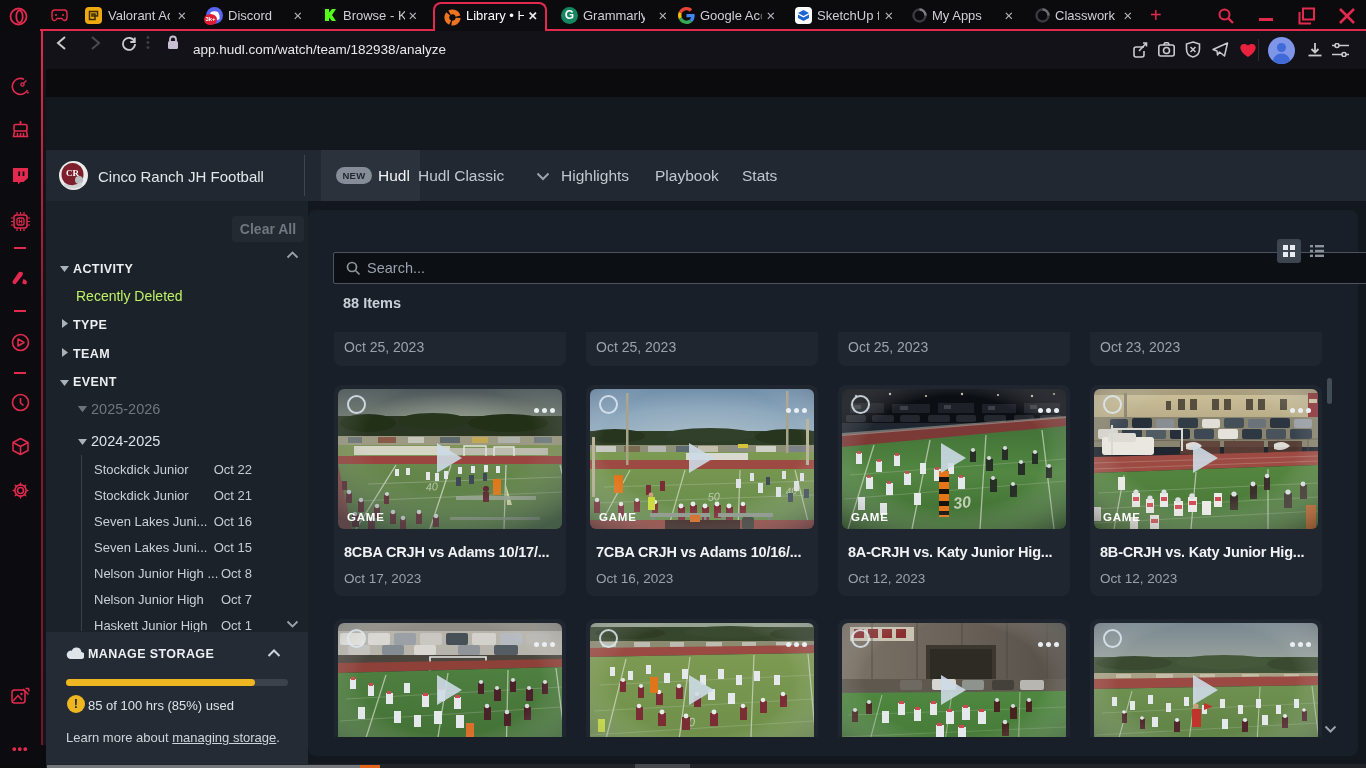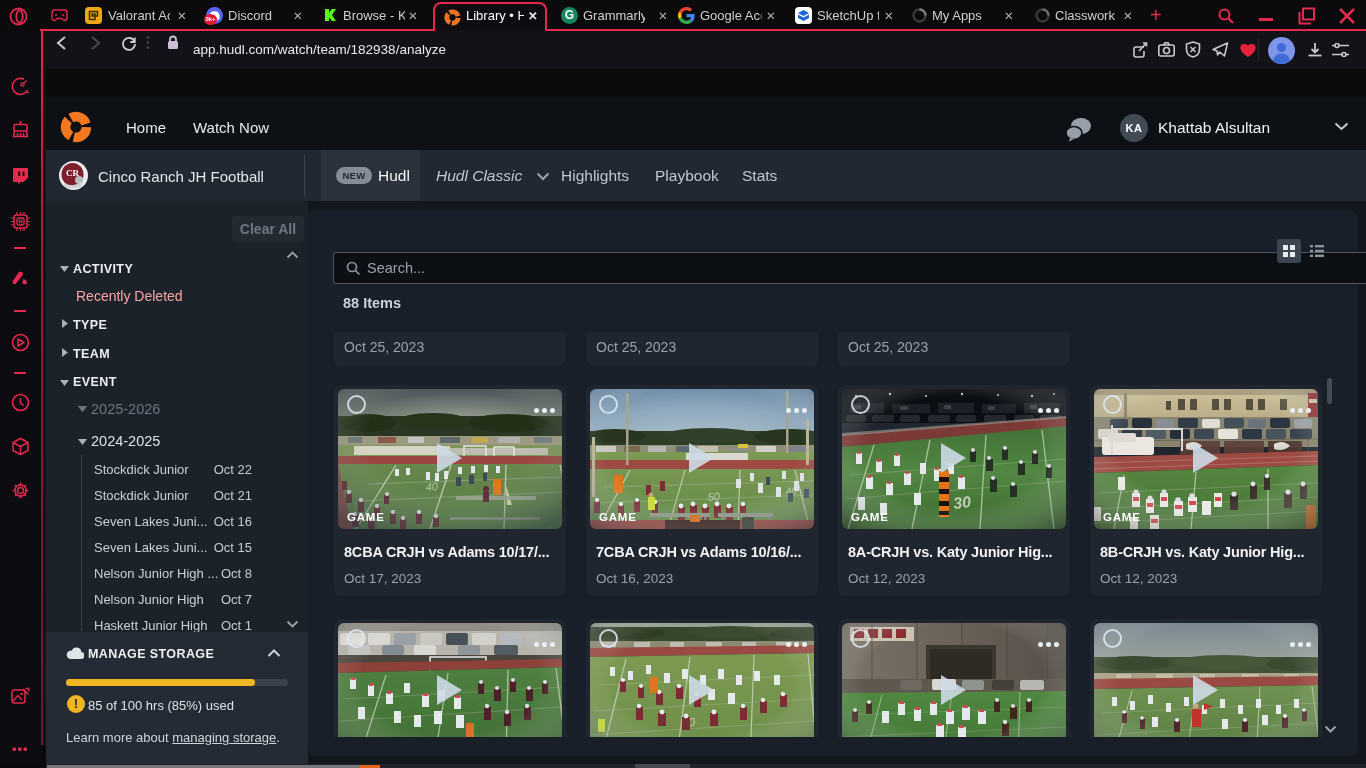--- a/index.html
+++ b/index.html
@@ -251,68 +251,50 @@
         <path d="M2 14 L7 8.5 L11 13" fill="none" stroke="#e32a4e" stroke-width="1.5"></path>
         <circle cx="10.5" cy="7" r="1.2" fill="#e32a4e"></circle>
         <path d="M12 2 L17.5 7.5 M14.5 1.5 L17.5 1.5 L18 4.5" fill="none" stroke="#e32a4e" stroke-width="1.5"></path>
       </svg>
 
     <div class="abs" style="left:12px;top:710px;color:#e32a4e;font-size:13px;font-weight:bold;letter-spacing:1px;">•••</div>
   </div>
   <div id="sideline"></div>
   <div id="sidegap"></div>
   <div id="webview">
-    <div id="topnav">
-      <svg class="abs" style="left:14px;top:14px" width="32" height="32" viewBox="0 0 24 24">
-          <circle cx="12" cy="12" r="7.8" fill="none" stroke="#f47820" stroke-width="7.2" stroke-dasharray="13.9 2.4" stroke-dashoffset="2" transform="rotate(14 12 12)"></circle>
-        </svg>
-      <div class="abs" style="left:80px;top:22px;font-size:15px;color:#e7eaed;">Home</div>
-      <div class="abs" style="left:147px;top:22px;font-size:15px;color:#e7eaed;">Watch Now</div>
-      <svg class="abs" style="left:1019px;top:20px" width="27" height="25" viewBox="0 0 27 25">
-          <ellipse cx="16" cy="9" rx="10" ry="8" fill="#97a0aa"></ellipse>
-          <path d="M10 14 L8 19 L14 16 Z" fill="#97a0aa"></path>
-          <ellipse cx="9" cy="16" rx="8" ry="6.5" fill="#97a0aa" stroke="#0d1015" stroke-width="1.6"></ellipse>
-          <path d="M5 21 L4 24.5 L9 22" fill="#97a0aa"></path>
-        </svg>
-      <div class="abs" style="left:1074px;top:17px;width:28px;height:28px;border-radius:50%;background:#414a55;color:#fff;font-size:11px;font-weight:bold;text-align:center;line-height:28px;letter-spacing:0.5px;">KA</div>
-      <div class="abs" style="left:1112px;top:22px;font-size:15.5px;color:#f0f2f4;">Khattab Alsultan</div>
-      <svg class="abs" style="left:1288px;top:25px" width="15" height="9" viewBox="0 0 15 9">
-          <path d="M1.5 1.5 L7.5 7 L13.5 1.5" fill="none" stroke="#c3cad1" stroke-width="2"></path>
-        </svg>
-    </div>
     <div id="subnav">
       <div class="abs" style="left:13px;top:11px;width:29px;height:29px;border-radius:50%;background:#ececec;overflow:hidden;"><svg width="29" height="29" viewBox="0 0 29 29">
             <ellipse cx="13.5" cy="13.5" rx="11" ry="11.5" fill="#7e1f2d"></ellipse>
             <circle cx="20" cy="19" r="4" fill="#b9bdc2"></circle>
             <path d="M6 22 Q14 27 22 21 L23 25 Q14 30 5 25 Z" fill="#cfd3d6"></path>
             <text x="7" y="15" font-size="9" font-weight="bold" fill="#fff" font-family="Liberation Serif">CR</text>
           </svg></div>
       <div class="abs" style="left:52px;top:18px;font-size:15px;color:#e2e7eb;">Cinco Ranch JH Football</div>
       <div class="abs" style="left:258px;top:5px;width:1px;height:41px;background:#3e454e;"></div>
       <div class="abs" style="left:275px;top:0;width:99px;height:51px;background:#2b323c;"></div>
       <div class="abs" style="left:290px;top:17px;width:36px;height:17px;border-radius:9px;background:#848d98;color:#22282f;font-size:9.5px;font-weight:bold;text-align:center;line-height:17px;letter-spacing:0.3px;">NEW</div>
       <div class="abs" style="left:332px;top:17px;font-size:15.5px;color:#f2f4f6;">Hudl</div>
-      <div class="abs" style="left:390px;top:17px;font-size:15.5px;color:#c0c7cf;font-style:italic;">Hudl Classic</div>
+      <div class="abs" style="left:372px;top:17px;font-size:15.5px;color:#c0c7cf;">Hudl Classic</div>
       <svg class="abs" style="left:490px;top:22px" width="14" height="9" viewBox="0 0 14 9">
           <path d="M1.5 1.5 L7 7 L12.5 1.5" fill="none" stroke="#9aa2ab" stroke-width="2"></path>
         </svg>
       <div class="abs" style="left:515px;top:17px;font-size:15.5px;color:#c0c7cf;">Highlights</div>
       <div class="abs" style="left:609px;top:17px;font-size:15.5px;color:#c0c7cf;">Playbook</div>
       <div class="abs" style="left:696px;top:17px;font-size:15.5px;color:#c0c7cf;">Stats</div>
     </div>
     <div id="leftpanel">
       <div class="abs" style="left:186px;top:15px;width:72px;height:26px;border-radius:3px;background:#232a32;color:#6f7781;font-size:14px;font-weight:bold;text-align:center;line-height:26px;">Clear All</div>
       <svg class="abs" style="left:240px;top:50px" width="13" height="8" viewBox="0 0 13 8">
           <path d="M1.5 6.5 L6.5 1.5 L11.5 6.5" fill="none" stroke="#9aa2ab" stroke-width="1.8"></path>
         </svg>
       <svg class="abs" style="left:14px;top:64px" width="9" height="7" viewBox="0 0 9 7">
           <path d="M0 1 L9 1 L4.5 7 Z" fill="#aab1ba"></path>
         </svg>
       <div class="abs" style="left:27px;top:61px;font-size:12.5px;font-weight:bold;color:#eceef1;letter-spacing:0.4px;">ACTIVITY</div>
-      <div class="abs" style="left:30px;top:87px;font-size:14px;color:#fca5a5;">Recently Deleted</div>
+      <div class="abs" style="left:30px;top:87px;font-size:14px;color:#bef264;">Recently Deleted</div>
       <svg class="abs" style="left:15px;top:118px" width="7" height="9" viewBox="0 0 7 9">
           <path d="M1 0 L1 9 L7 4.5 Z" fill="#aab1ba"></path>
         </svg>
       <div class="abs" style="left:27px;top:117px;font-size:12.5px;font-weight:bold;color:#eceef1;letter-spacing:0.4px;">TYPE</div>
       <svg class="abs" style="left:15px;top:147px" width="7" height="9" viewBox="0 0 7 9">
           <path d="M1 0 L1 9 L7 4.5 Z" fill="#aab1ba"></path>
         </svg>
       <div class="abs" style="left:27px;top:146px;font-size:12.5px;font-weight:bold;color:#eceef1;letter-spacing:0.4px;">TEAM</div>
       <svg class="abs" style="left:14px;top:178px" width="9" height="7" viewBox="0 0 9 7">
           <path d="M0 1 L9 1 L4.5 7 Z" fill="#aab1ba"></path>
@@ -408,20 +390,23 @@
 
       <div class="pcard" style="left:26px;">
           <div class="pdate">Oct 25, 2023</div>
         </div>
       <div class="pcard" style="left:278px;">
           <div class="pdate">Oct 25, 2023</div>
         </div>
       <div class="pcard" style="left:530px;">
           <div class="pdate">Oct 25, 2023</div>
         </div>
+      <div class="pcard" style="left:782px;">
+          <div class="pdate">Oct 23, 2023</div>
+        </div>
 
       <div class="card" style="left:26px;top:175px;height:211px;">
         <div class="thumb"><svg width="224" height="140" viewBox="0 0 224 140">
               <defs>
 <linearGradient id="sky1" x1="0" y1="0" x2="0" y2="1">
                   <stop offset="0" stop-color="#4e585c"></stop>
                   <stop offset="0.55" stop-color="#707a70"></stop>
                   <stop offset="1" stop-color="#8e9383"></stop>
                 </linearGradient>
 <linearGradient id="fld1" x1="0" y1="0" x2="0" y2="1">

